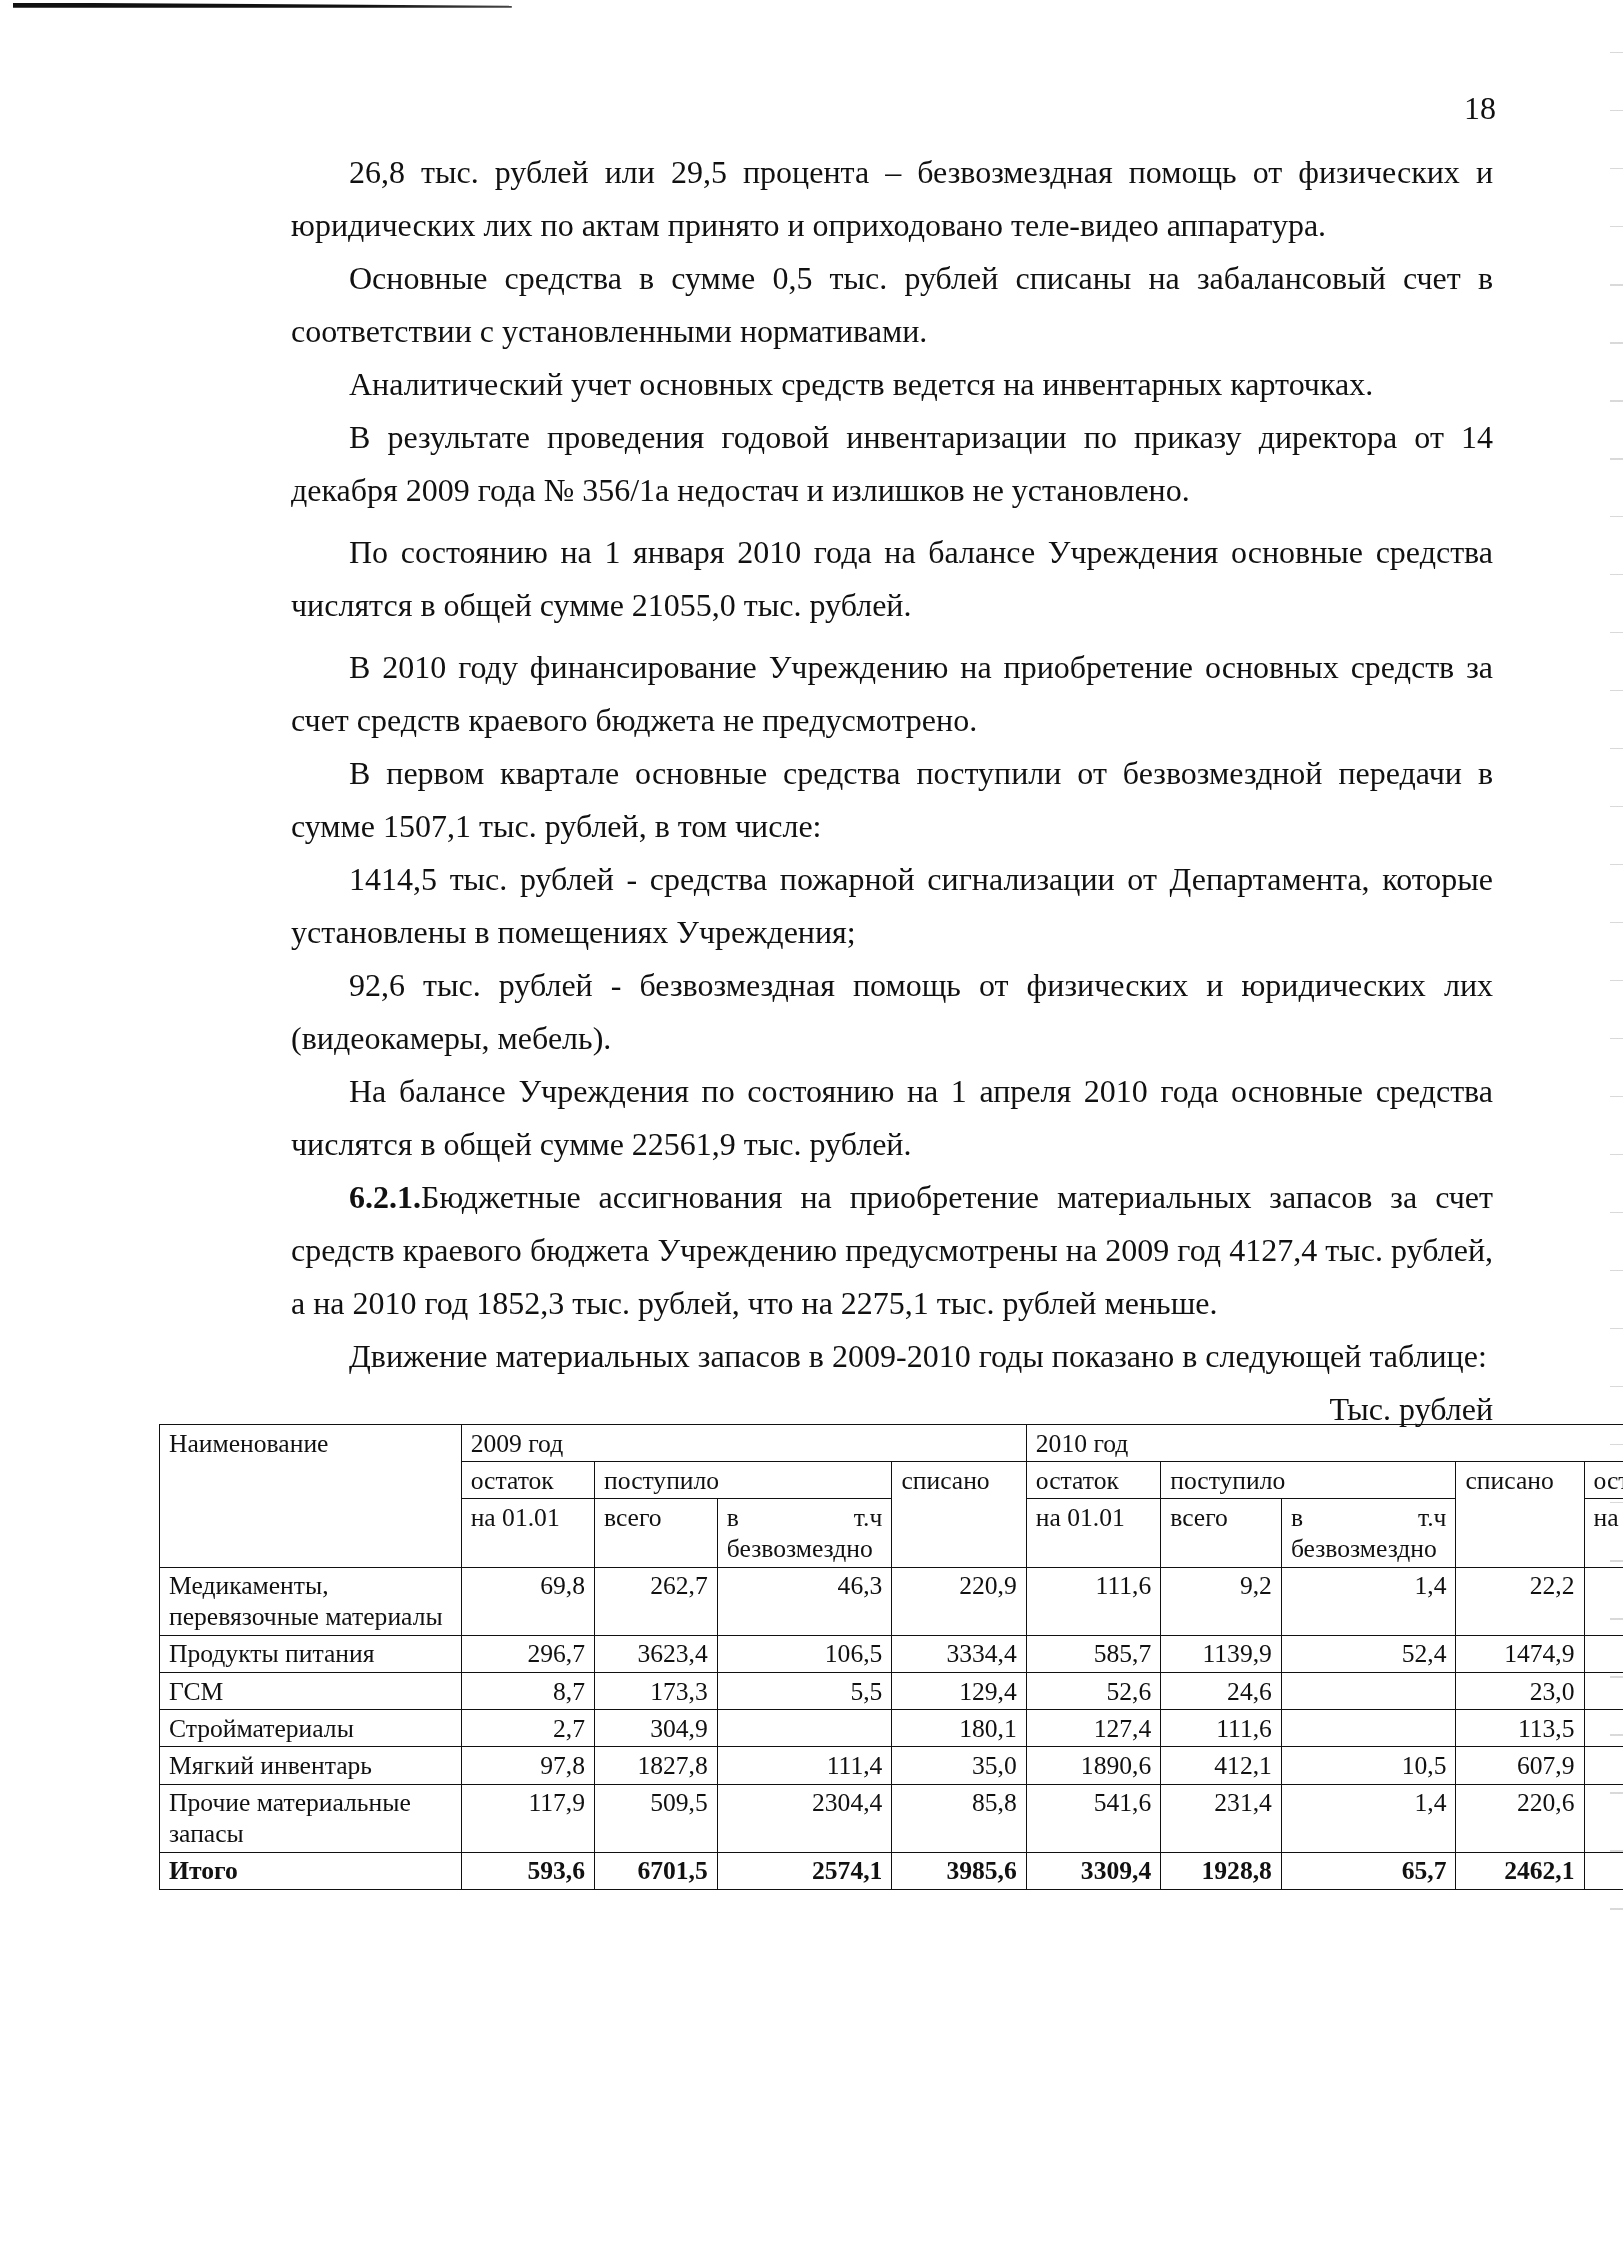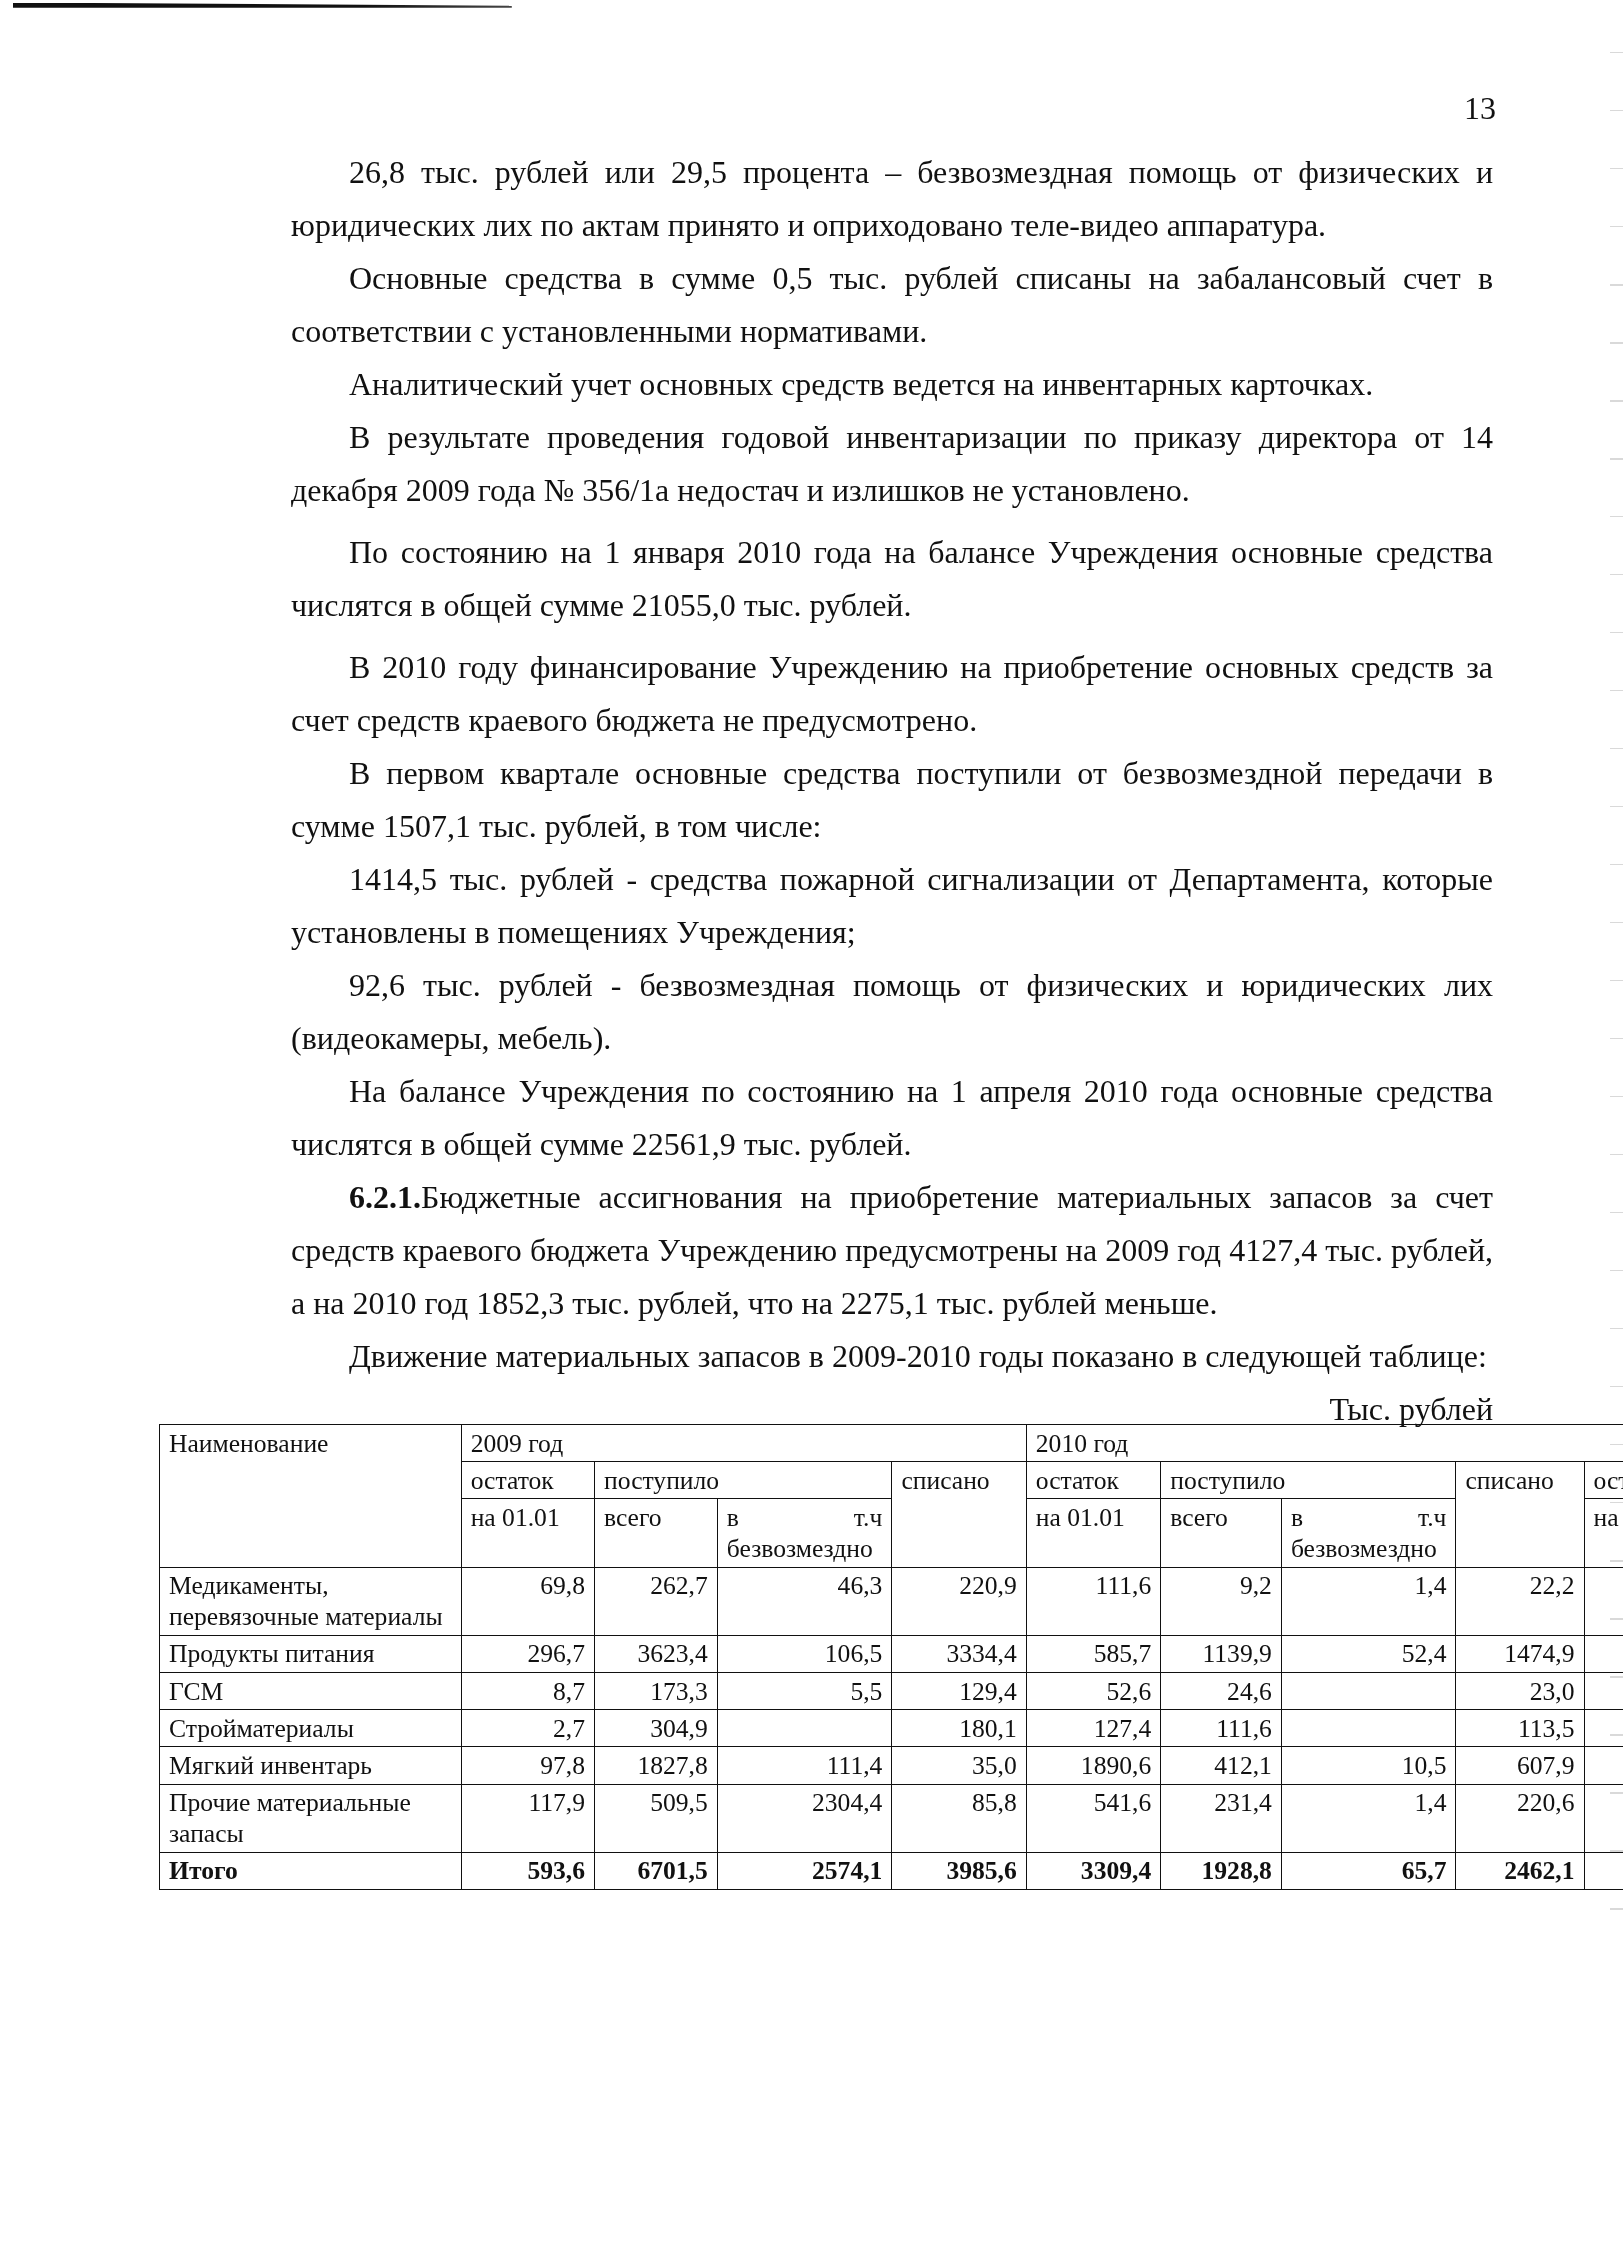--- a/index.html
+++ b/index.html
@@ -38,21 +38,21 @@
   table.inv td.num { text-align: right; }
   table.inv tr.total td { font-weight: bold; }
   .tch { display: flex; justify-content: space-between; }
 </style>
 </head>
 <body>
 
 <div class="scan-edge"></div>
 <div class="right-noise"></div>
 
-<div class="page-number">13</div>
+<div class="page-number">18</div>
 
 <div class="text-block">
   <p class="para">26,8 тыс. рублей или 29,5 процента – безвозмездная помощь от физических и юридических лих по актам принято и оприходовано теле-видео аппаратура.</p>
   <p class="para">Основные средства в сумме 0,5 тыс. рублей списаны на забалансовый счет в соответствии с установленными нормативами.</p>
   <p class="para">Аналитический учет основных средств ведется на инвентарных карточках.</p>
   <p class="para">В результате проведения годовой инвентаризации по приказу директора от 14 декабря 2009 года № 356/1а недостач и излишков не установлено.</p>
   <p class="para gap">По состоянию на 1 января 2010 года на балансе Учреждения основные средства числятся в общей сумме 21055,0 тыс. рублей.</p>
   <p class="para gap">В 2010 году финансирование Учреждению на приобретение основных средств за счет средств краевого бюджета не предусмотрено.</p>
   <p class="para">В первом квартале основные средства поступили от безвозмездной передачи в сумме 1507,1 тыс. рублей, в том числе:</p>
   <p class="para">1414,5 тыс. рублей - средства пожарной сигнализации от Департамента, которые установлены в помещениях Учреждения;</p>

